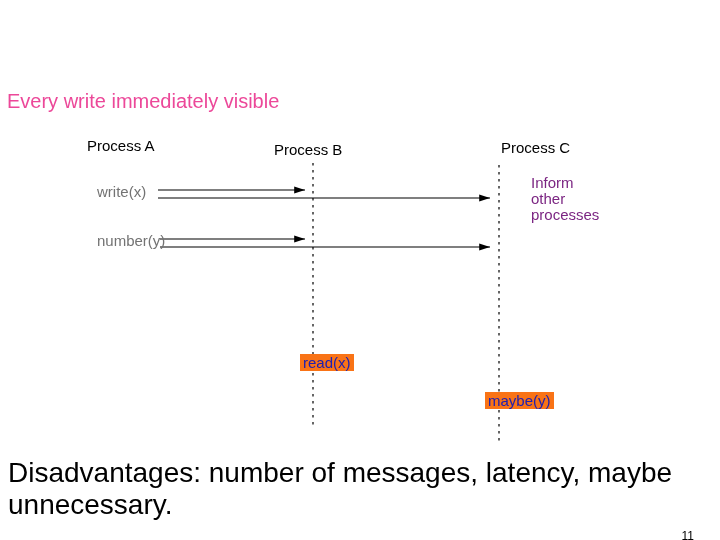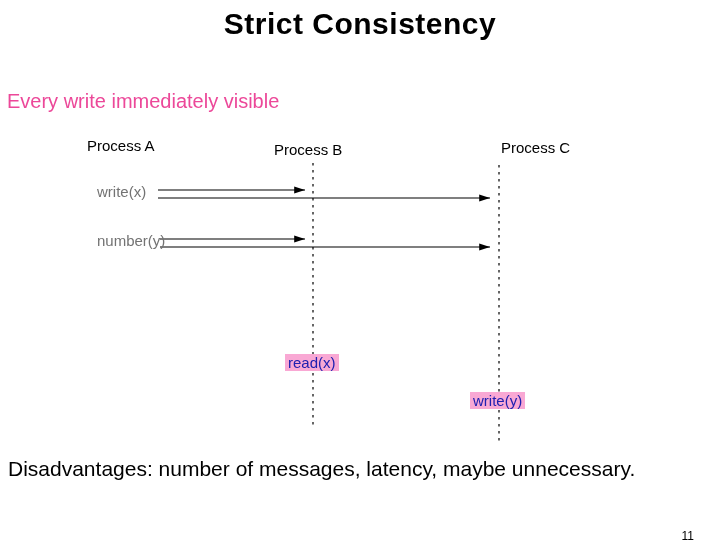--- a/index.html
+++ b/index.html
@@ -25,46 +25,45 @@
     position: absolute;
     left: 7px; top: 90px;
     font-size: 20px;
     color: #ec4899;
   }
   .diagram { position: absolute; left: 0; top: 125px; width: 590px; height: 330px; }
   .diagram svg { position: absolute; left: 0; top: -125px; z-index: 1; }
   .lbl { position: absolute; z-index: 2; font-size: 15px; white-space: nowrap; }
   .proc { color: #000000; }
   .wr   { color: #737373; }
-  .rd   { color: #2020b0; background: #f9a8d4; padding: 0 3px; }
+  .rd   { color: #2020b0; background: #f97316; padding: 0 3px; margin-left: 15px; }
   .inform {
     position: absolute; z-index: 2;
     font-size: 15px; line-height: 16px;
     color: #7b2582;
   }
   .inform span { display: block; }
   .footer-text {
     position: absolute;
     left: 8px; top: 457px;
-    font-size: 21px;
+    font-size: 28px;
     color: #000000;
   }
   .page-number {
     position: absolute;
     right: 26px; top: 529px;
     font-size: 12px;
     color: #000000;
   }
 </style>
 </head>
 <body>
 
 <div class="slide">
 
-  <div class="title">Strict Consistency</div>
 
   <div class="subtitle">Every write immediately visible</div>
 
   <div class="diagram">
 
     <svg width="720" height="540" viewBox="0 0 720 540">
       <defs>
         <marker id="arrow" markerWidth="9" markerHeight="6" refX="9" refY="3" orient="auto">
           <path d="M0,0 L9,3 L0,6 Z" fill="#000000"></path>
         </marker>
@@ -80,22 +79,26 @@
       <line x1="160" y1="247" x2="490" y2="247" stroke="#000000" stroke-width="1.2" marker-end="url(#arrow)"></line>
     </svg>
 
     <span class="lbl proc" style="left:87px; top:12px;">Process A</span>
     <span class="lbl proc" style="left:274px; top:16px;">Process B</span>
     <span class="lbl proc" style="left:461px; top:14px;margin-left:40px;">Process C</span>
 
     <span class="lbl wr" style="left:97px; top:58px;">write(x)</span>
     <span class="lbl wr" style="left:97px; top:107px;">number(y)</span>
 
+    <div class="inform" style="left:531px; top:50px;">
+      <span>Inform other</span>
+      <span>processes</span>
+    </div>
 
     <span class="lbl rd" style="left:285px; top:229px;">read(x)</span>
-    <span class="lbl rd" style="left:470px; top:267px;">write(y)</span>
+    <span class="lbl rd" style="left:470px; top:267px;">maybe(y)</span>
   </div>
 
   <div class="footer-text">Disadvantages: number of messages, latency, maybe unnecessary.</div>
 
   <div class="page-number">11</div>
 
 </div>
 
 </body></html>

